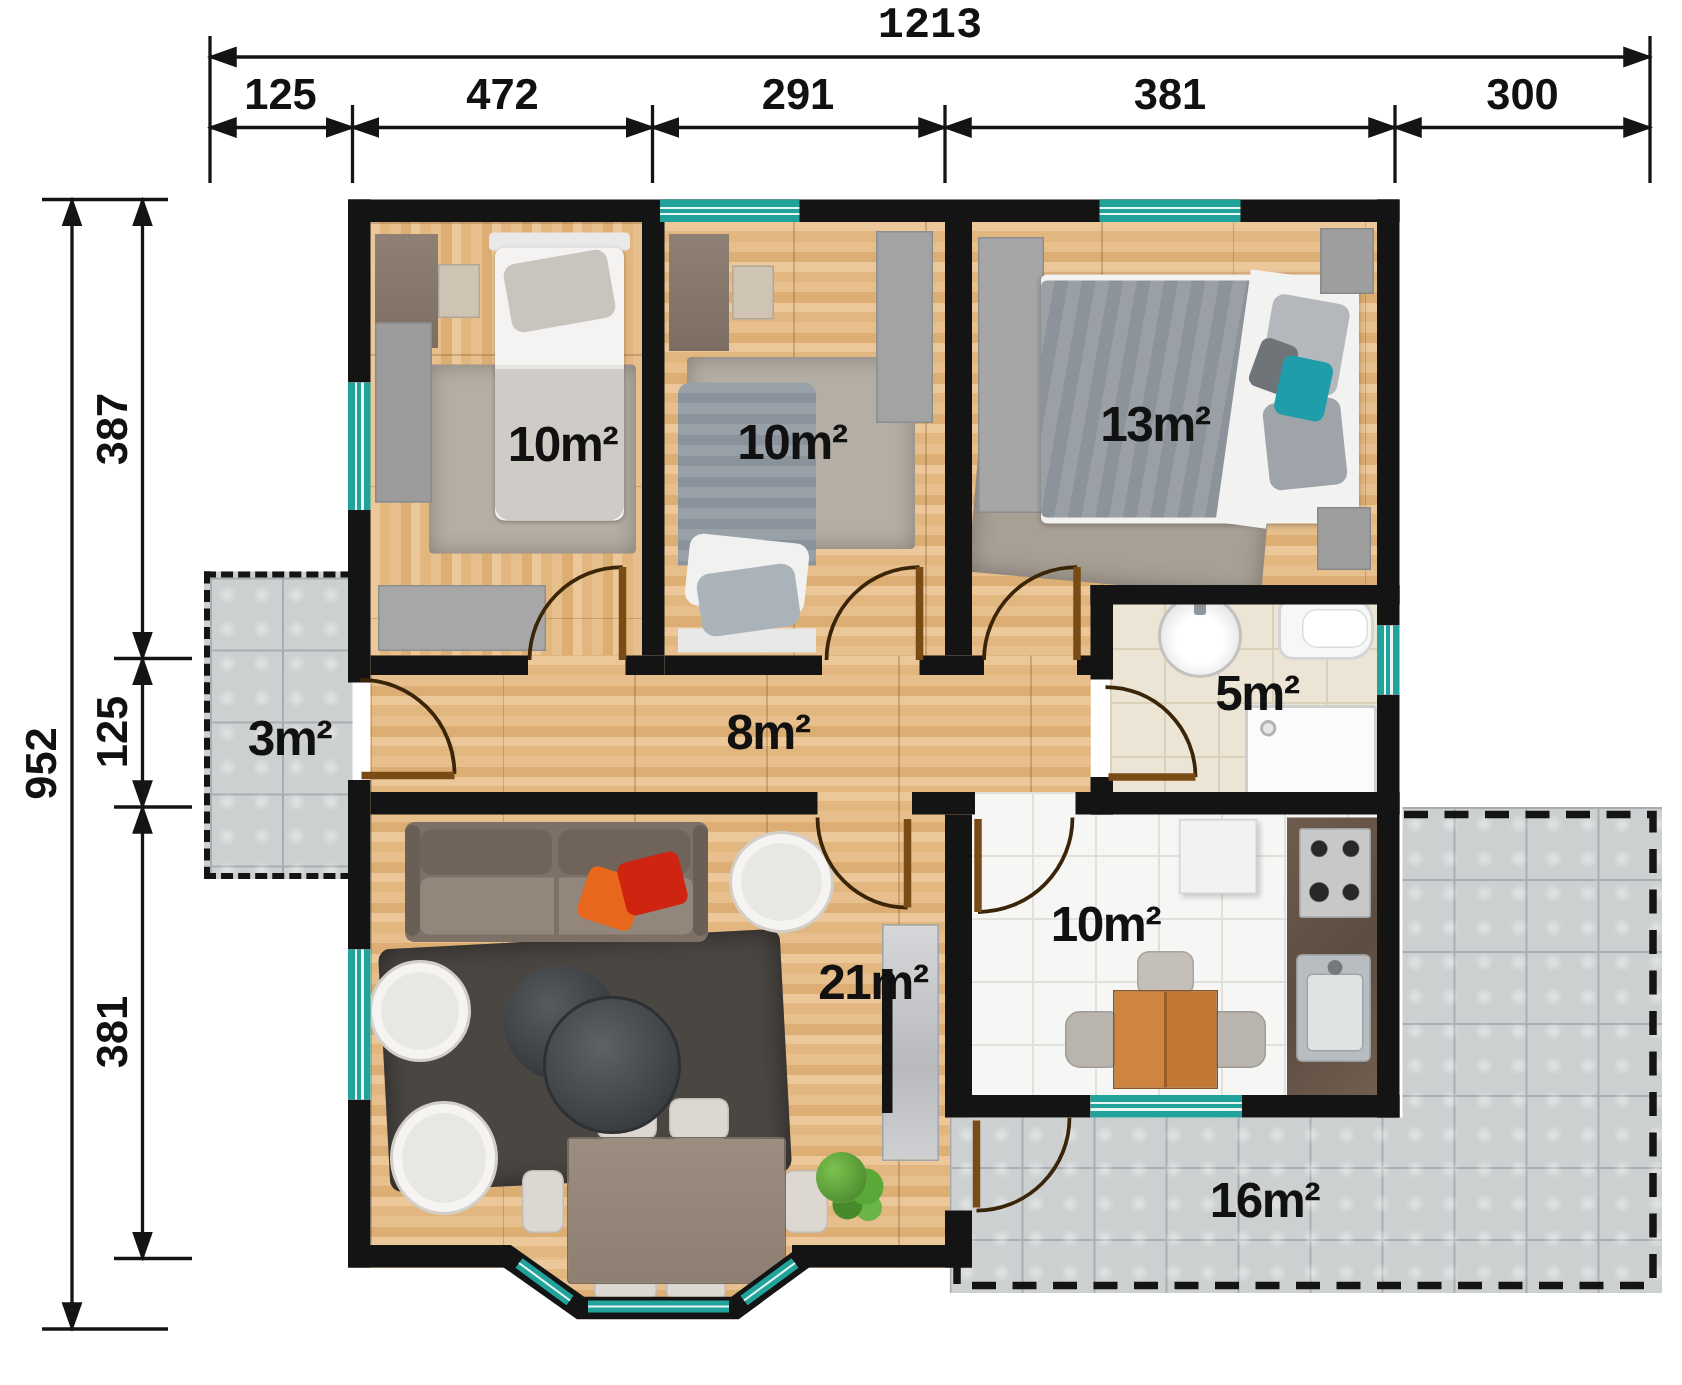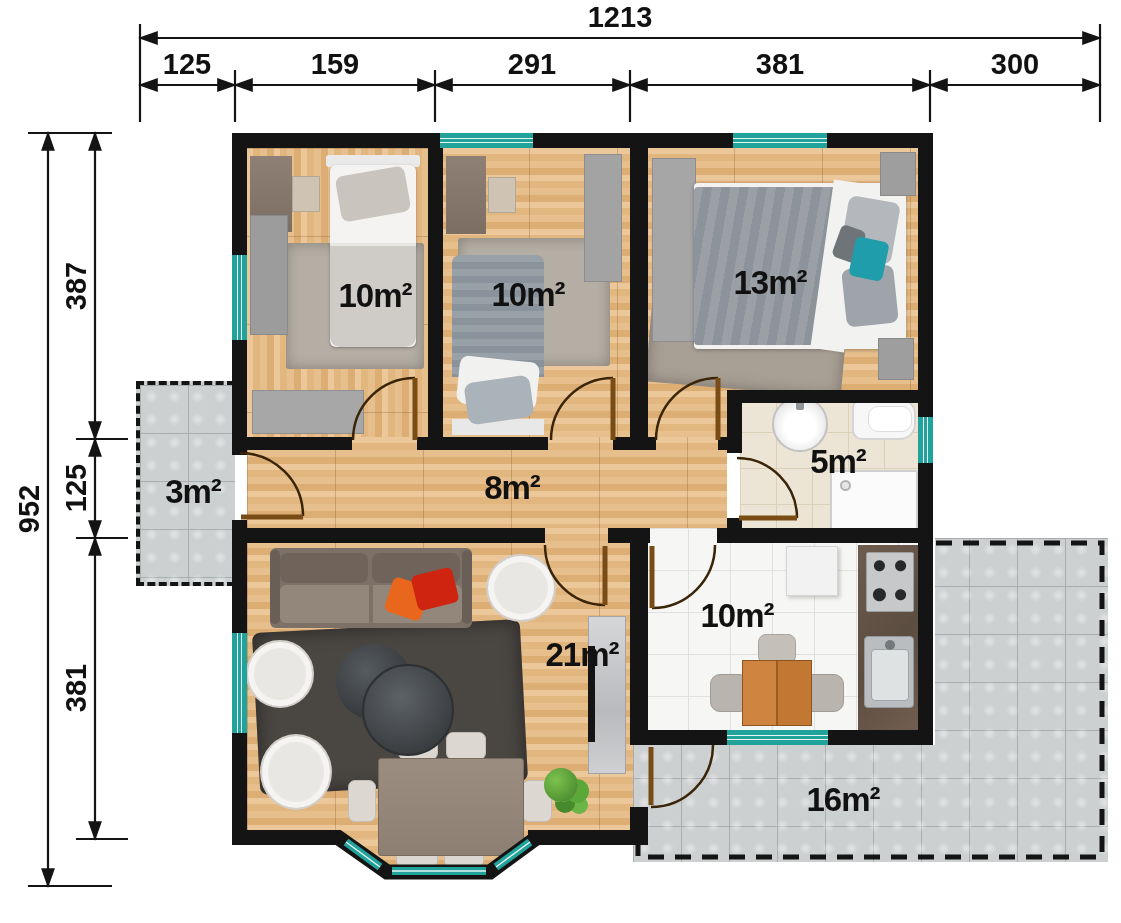--- a/index.html
+++ b/index.html
@@ -251,23 +251,23 @@
 
       <line x1="95" y1="133" x2="95" y2="439" marker-start="url(#ar)" marker-end="url(#ar)"></line>
       <line x1="95" y1="439" x2="95" y2="538" marker-start="url(#ar)" marker-end="url(#ar)"></line>
       <line x1="95" y1="538" x2="95" y2="839" marker-start="url(#ar)" marker-end="url(#ar)"></line>
       <line x1="76" y1="439" x2="128" y2="439"></line>
       <line x1="76" y1="538" x2="128" y2="538"></line>
       <line x1="76" y1="839" x2="128" y2="839"></line>
     </g>
   </svg>
 
-  <div class="abs dim-lbl" style="left:620px;top:17px;">1213</div>
+  <div class="abs dim-lbl" style="left:620px;top:17px;font-family:Liberation Mono, monospace;">1213</div>
   <div class="abs dim-lbl" style="left:187px;top:64px;">125</div>
-  <div class="abs dim-lbl" style="left:335px;top:64px;">159</div>
+  <div class="abs dim-lbl" style="left:335px;top:64px;">472</div>
   <div class="abs dim-lbl" style="left:532px;top:64px;">291</div>
   <div class="abs dim-lbl" style="left:780px;top:64px;">381</div>
   <div class="abs dim-lbl" style="left:1015px;top:64px;">300</div>
   <div class="abs dim-lbl rot" style="left:29px;top:509px;">952</div>
   <div class="abs dim-lbl rot" style="left:76px;top:286px;">387</div>
   <div class="abs dim-lbl rot" style="left:76px;top:488px;">125</div>
   <div class="abs dim-lbl rot" style="left:76px;top:688px;">381</div>
 
   <div class="abs room-lbl" style="left:375px;top:296px;">10m²</div>
   <div class="abs room-lbl" style="left:528px;top:295px;">10m²</div>

